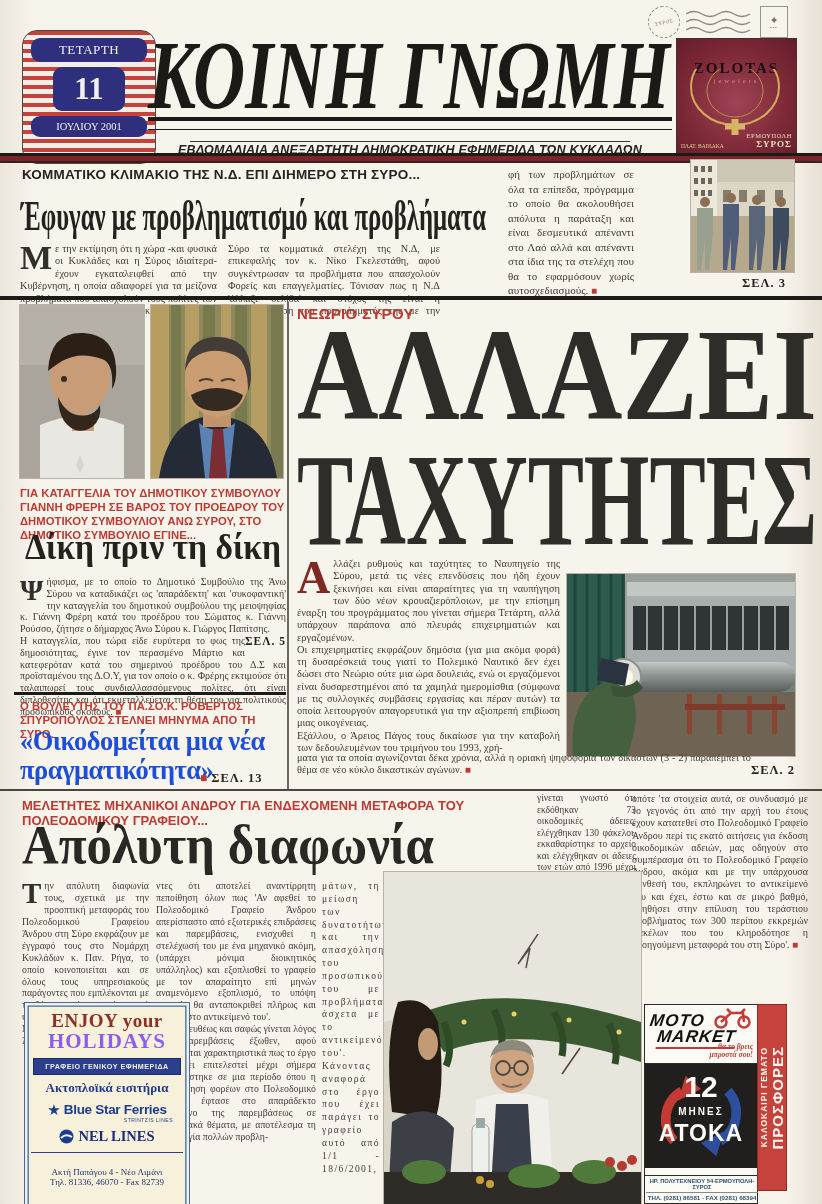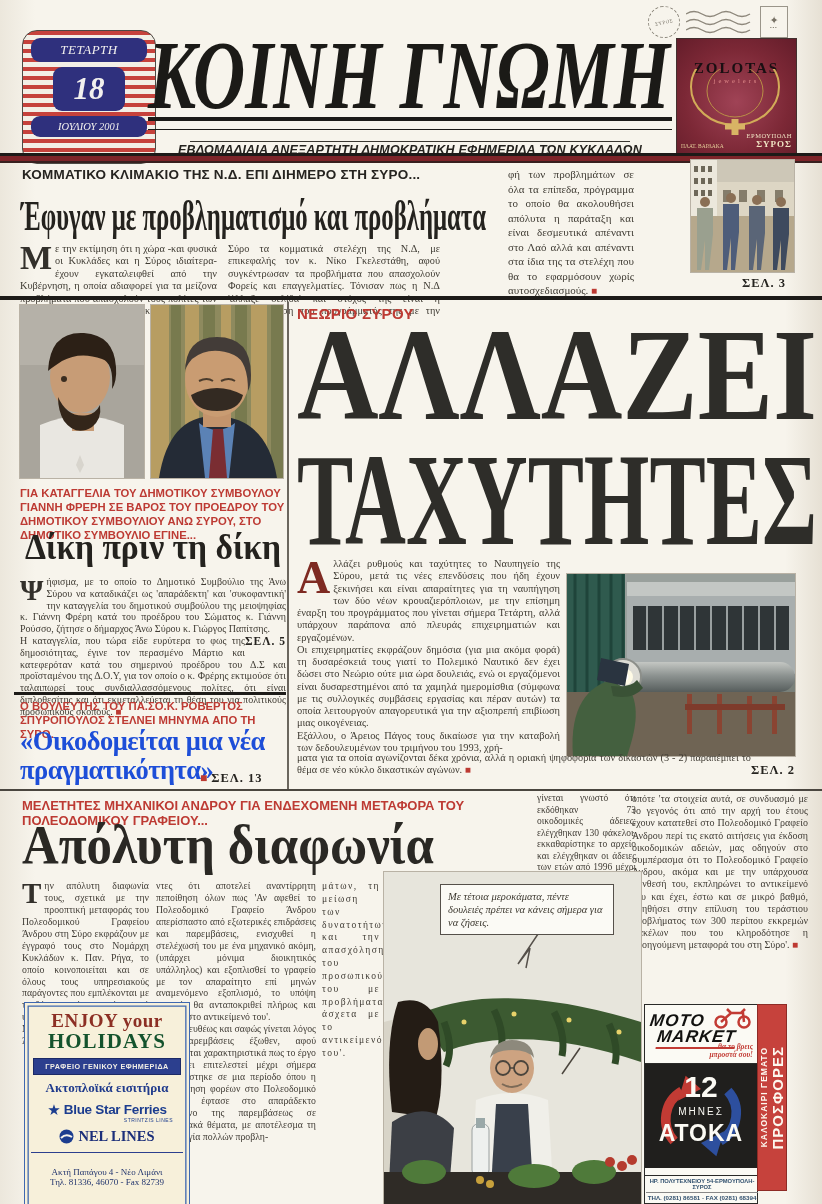--- a/index.html
+++ b/index.html
@@ -10,21 +10,21 @@
   .bt{font-size:10.3px;line-height:1.21;text-align:justify;color:#3f3b33;}
   .bt2{font-size:9.8px;line-height:1.22;text-align:justify;color:#403c35;}
   .kicker-black{font-family:"Liberation Sans",sans-serif;font-weight:bold;color:#262420;font-size:13.5px;letter-spacing:.2px;}
   .kicker-red{font-family:"Liberation Sans",sans-serif;font-weight:bold;color:#bd3a33;}
   .dropcap{float:left;font-weight:bold;color:#33302b;font-size:34px;line-height:26px;padding:2px 3px 0 0;}
   .dropcap.big{font-size:46px;line-height:36px;color:#7e2a22;}
   .pgref{font-weight:bold;color:#262420;font-size:12.5px;letter-spacing:1px;}
   .sq{color:#bd3a33;font-size:10px;}
   .rule{background:#1d1b18;}
   .vrule{background:#6b665e;width:2px;}
-  .navy-plate{background:#2f307d;border-radius:9px;color:#f2f0ee;font-style:italic;text-align:center;}
+  .navy-plate{background:#2f307d;border-radius:9px;color:#f2f0ee;text-align:center;}
   .photo-frame{overflow:hidden;background:#ccc;box-shadow:0 0 0 1px #b9b2a5;}
   svg text{font-family:"Liberation Serif",serif;}
 </style>
 </head>
 <body>
 
 <div class="abs" style="left:648px;top:6px;width:160px;height:36px;">
   <div style="position:absolute;left:0;top:0;width:30px;height:30px;border:1px dashed #8d887d;border-radius:50%;
               display:flex;align-items:center;justify-content:center;transform:rotate(-12deg);">
     <span style="font-size:5px;color:#7c776c;letter-spacing:.5px;">ΣΥΡΟΣ</span>
@@ -39,21 +39,21 @@
   <div style="position:absolute;left:112px;top:0;width:26px;height:30px;border:1px solid #9a958a;
               display:flex;flex-direction:column;align-items:center;justify-content:center;color:#777165;">
     <span style="font-size:11px;line-height:10px;">✦</span>
     <span style="font-size:4px;letter-spacing:1px;">▪▪▪</span>
   </div>
 </div>
 
 <div class="abs" style="left:22px;top:30px;width:116px;height:118px;border:1.5px solid #4d4a44;border-radius:15px;
             background:repeating-linear-gradient(180deg,#c6423c 0 4.5px,#f3efe6 4.5px 9px);padding:7px 8px;">
   <div class="navy-plate" style="height:24px;font-size:13px;line-height:24px;letter-spacing:.5px;">ΤΕΤΑΡΤΗ</div>
-  <div class="navy-plate" style="height:44px;width:72px;margin:5px auto;font-size:31px;line-height:43px;font-weight:bold;">18</div>
+  <div class="navy-plate" style="height:44px;width:72px;margin:5px auto;font-size:31px;line-height:43px;font-weight:bold;">11</div>
   <div class="navy-plate" style="height:21px;font-size:10.5px;line-height:21px;">ΙΟΥΛΙΟΥ 2001</div>
 </div>
 
 <svg class="abs" style="left:146px;top:30px;" width="528" height="92" viewBox="0 0 528 92">
   <text x="2" y="78" font-size="98" font-weight="bold" font-style="italic" fill="#1b1a17" textLength="522" lengthAdjust="spacingAndGlyphs">ΚΟΙΝΗ ΓΝΩΜΗ</text>
 </svg>
 <div class="abs" style="left:148px;top:117px;width:524px;height:8px;border-top:4px solid #1b1a17;border-bottom:1.5px solid #1b1a17;"></div>
 <div class="abs" style="left:148px;top:143px;width:524px;text-align:center;font-family:'Liberation Sans',sans-serif;
             font-weight:bold;font-style:italic;font-size:12.5px;color:#24221e;letter-spacing:.2px;">ΕΒΔΟΜΑΔΙΑΙΑ ΑΝΕΞΑΡΤΗΤΗ ΔΗΜΟΚΡΑΤΙΚΗ ΕΦΗΜΕΡΙΔΑ ΤΩΝ ΚΥΚΛΑΔΩΝ</div>
 <div class="abs" style="left:190px;top:141px;width:440px;text-align:center;font-style:italic;font-size:10.5px;color:#46423a;
@@ -269,20 +269,21 @@
   <span class="dropcap" style="font-size:29px;line-height:22px;">Τ</span><span>ην απόλυτη διαφωνία τους, σχετικά με την προοπτική μεταφοράς του Πολεοδομικού Γραφείου Άνδρου στη Σύρο εκφράζουν με έγγραφό τους στο Νομάρχη Κυκλάδων κ. Παν. Ρήγα, το οποίο κοινοποιείται και σε όλους τους υπηρεσιακούς παράγοντες που εμπλέκονται με το θέμα, αρχής γενομένης από υπουργό ΠΕΧΩΔΕ, οι Μελετητές Μηχανικοί της Άνδρου επιμένο-</span>
 </div>
 
 <div class="abs bt2" style="left:156px;top:880px;width:160px;">
   <p style="margin:0;">ντες ότι αποτελεί αναντίρρητη πεποίθηση όλων πως 'Αν αφεθεί το Πολεοδομικό Γραφείο Άνδρου απερίσπαστο από εξωτερικές επιδράσεις και παρεμβάσεις, ενισχυθεί η στελέχωσή του με ένα μηχανικό ακόμη, (υπάρχει μόνιμα διοικητικός υπάλληλος) και εξοπλισθεί το γραφείο με τον απαραίτητο επί μηνών αναμενόμενο εξοπλισμό, το υπόψη γραφείο θα ανταποκριθεί πλήρως και εύκολα στο αντικείμενό του'.</p>
   <p style="margin:0;">Επίσης, ευθέως και σαφώς γίνεται λόγος για παρεμβάσεις έξωθεν, αφού αναφέρεται χαρακτηριστικά πως το έργο που έχει επιτελεστεί μέχρι σήμερα 'συντελέστηκε σε μια περίοδο όπου η απασχόληση φορέων στο Πολεοδομικό Γραφείο έφτασε στο απαράδεκτο φαινόμενο της παρεμβάσεως σε υπηρεσιακά θέματα, με αποτέλεσμα τη δημιουργία πολλών προβλη-</p>
 </div>
 
 <div class="abs" style="left:322px;top:880px;width:58px;font-size:9.6px;line-height:1.34;letter-spacing:1.4px;text-align:justify;color:#403c35;">
   <p style="margin:0;">μάτων, τη μείωση των δυνατοτήτων και την απασχόληση του προσωπικού του με προβλήματα άσχετα με το αντικείμενό του'.</p>
+  <p style="margin:0;">Κάνοντας αναφορά στο έργο που έχει παράγει το γραφείο αυτό από 1/1 - 18/6/2001,</p>
 </div>
 
 <div class="abs bt2" style="left:537px;top:793px;width:99px;font-size:9.5px;">γίνεται γνωστό ότι εκδόθηκαν 73 οικοδομικές άδειες, ελέγχθηκαν 130 φάκελοι, εκκαθαρίστηκε το αρχείο και ελέγχθηκαν οι άδειες των ετών από 1996 μέχρι 1999,</div>
 
 <div class="abs bt2" style="left:632px;top:793px;width:176px;font-size:10px;">
   <span>οπότε 'τα στοιχεία αυτά, σε συνδυασμό με το γεγονός ότι από την αρχή του έτους έχουν κατατεθεί στο Πολεοδομικό Γραφείο Άνδρου περί τις εκατό αιτήσεις για έκδοση οικοδομικών αδειών, μας οδηγούν στο συμπέρασμα ότι το Πολεοδομικό Γραφείο Άνδρου, ακόμα και με την υπάρχουσα σύνθεσή του, εκπληρώνει το αντικείμενό του και έχει, έστω και σε μικρό βαθμό, βοηθήσει στην επίλυση του τεράστιου προβλήματος των 300 περίπου εκκρεμών φακέλων που του κληροδότησε η προηγούμενη μεταφορά του στη Σύρο'.</span> <span class="sq">■</span>
 </div>
 
 <div class="abs photo-frame" style="left:384px;top:872px;width:257px;height:332px;">
   <svg width="257" height="332" viewBox="0 0 257 332">
@@ -319,33 +320,29 @@
         <circle cx="226" cy="290" r="5"></circle>
         <circle cx="238" cy="294" r="5"></circle>
         <circle cx="248" cy="288" r="5"></circle>
       </g>
     <g fill="#c8a13c">
         <circle cx="96" cy="308" r="4"></circle>
         <circle cx="106" cy="312" r="4"></circle>
       </g>
     <path d="M196,176 l-18,26" stroke="#4a443c" stroke-width="1.5"></path>
   </svg>
-  <div style="position:absolute;left:56px;top:12px;width:158px;background:#fbfaf5;border:1.2px solid #55504a;
-              padding:5px 7px;font-style:italic;font-size:10.5px;line-height:1.25;color:#3d3930;">
-    <span>Με τέτοια μεροκάματα, πέντε δουλειές πρέπει να κάνεις σήμερα για να ζήσεις.</span>
-  </div>
   <svg width="30" height="36" viewBox="0 0 30 36" style="position:absolute;left:130px;top:62px;">
     <path d="M24,0 L4,30 L16,14 L12,34" fill="none" stroke="#55504a" stroke-width="1.5"></path>
   </svg>
 </div>
 
 <div class="abs" style="left:24px;top:1002px;width:152px;height:198px;background:#f7f0da;border:1px solid #3f68b0;
             box-shadow:inset 0 0 0 2.5px #f7f0da, inset 0 0 0 3.8px #3f68b0;padding:8px 6px 4px;text-align:center;">
   <div style="font-weight:bold;font-size:19px;color:#8c2f24;letter-spacing:.5px;line-height:1;">ENJOY your</div>
-  <div style="font-weight:bold;font-size:21px;color:#14532d;letter-spacing:1px;line-height:1.05;">HOLIDAYS</div>
+  <div style="font-weight:bold;font-size:21px;color:#8b5cf6;letter-spacing:1px;line-height:1.05;">HOLIDAYS</div>
   <div style="margin:6px 2px 5px;background:#2c3f8e;color:#f2efe6;font-family:'Liberation Sans',sans-serif;
               font-size:7.2px;font-weight:bold;letter-spacing:.5px;padding:3px 0;border:1px solid #1c2a66;">ΓΡΑΦΕΙΟ ΓΕΝΙΚΟΥ ΕΦΗΜΕΡΙΔΑ</div>
   <div style="font-weight:bold;font-size:13px;color:#1f3a8c;margin-bottom:6px;">Ακτοπλοϊκά εισιτήρια</div>
   <div style="display:flex;align-items:center;justify-content:center;gap:3px;">
     <span style="color:#1c3d8f;font-size:15px;line-height:14px;">★</span>
     <span style="font-family:'Liberation Sans',sans-serif;font-weight:bold;font-size:13.5px;color:#1c3d8f;letter-spacing:-.3px;">Blue Star Ferries</span>
   </div>
   <div style="font-family:'Liberation Sans',sans-serif;font-size:5px;color:#1c3d8f;text-align:right;padding-right:10px;letter-spacing:.5px;">STRINTZIS LINES</div>
   <div style="display:flex;align-items:center;justify-content:center;gap:4px;margin-top:5px;">
     <svg width="15" height="15" viewBox="0 0 15 15">
@@ -376,21 +373,21 @@
       </div>
     </div>
     <div style="position:relative;height:104px;background:#201f1d;overflow:hidden;">
       <svg width="96" height="96" viewBox="0 0 100 100" style="position:absolute;left:8px;top:4px;">
         <path d="M22,76 A34,34 0 0 1 30,24" stroke="#c23b34" stroke-width="10" fill="none"></path>
         <polygon points="34,8 50,22 26,34" fill="#c23b34"></polygon>
         <path d="M78,24 A34,34 0 0 1 70,76" stroke="#2d4f9e" stroke-width="10" fill="none"></path>
         <polygon points="66,92 50,78 74,66" fill="#2d4f9e"></polygon>
       </svg>
       <div style="position:absolute;left:0;top:8px;width:112px;text-align:center;color:#fbfaf4;font-family:'Liberation Sans',sans-serif;font-weight:bold;font-size:30px;line-height:1;">12</div>
-      <div style="position:absolute;left:0;top:42px;width:112px;text-align:center;color:#fbfaf4;font-family:'Liberation Sans',sans-serif;font-weight:normal;font-size:10px;letter-spacing:2px;">ΜΗΝΕΣ</div>
+      <div style="position:absolute;left:0;top:42px;width:112px;text-align:center;color:#fbfaf4;font-family:'Liberation Sans',sans-serif;font-weight:bold;font-size:10px;letter-spacing:2px;">ΜΗΝΕΣ</div>
       <div style="position:absolute;left:0;top:56px;width:112px;text-align:center;color:#fbfaf4;font-family:'Liberation Sans',sans-serif;font-weight:bold;font-size:23px;letter-spacing:1px;">ΑΤΟΚΑ</div>
     </div>
     <div style="position: absolute;bottom:0;width:100%;border-top:1.5px solid #2a2a28;padding:2px 1px;text-align:center;">
       <div style="font-family:'Liberation Sans',sans-serif;font-size:5.8px;color:#31506e;font-weight:bold;">ΗΡ. ΠΟΛΥΤΕΧΝΕΙΟΥ 54-ΕΡΜΟΥΠΟΛΗ-ΣΥΡΟΣ</div>
       <div style="font-family:'Liberation Sans',sans-serif;font-size:6.2px;color:#31506e;font-weight:bold;border-top:1px solid #888;margin-top:2px;padding-top:1px;">ΤΗΛ. (0281) 86581 - FAX (0281) 68394</div>
     </div>
   </div>
   <div style="position:absolute;left:113px;top:0;width:28px;height:185px;background:#c6423c;border:1px solid #8e2b26;
               display:flex;flex-direction:row;align-items:center;justify-content:center;">
     <span style="writing-mode:vertical-rl;transform:rotate(180deg);color:#fdf8ef;font-family:'Liberation Sans',sans-serif;

